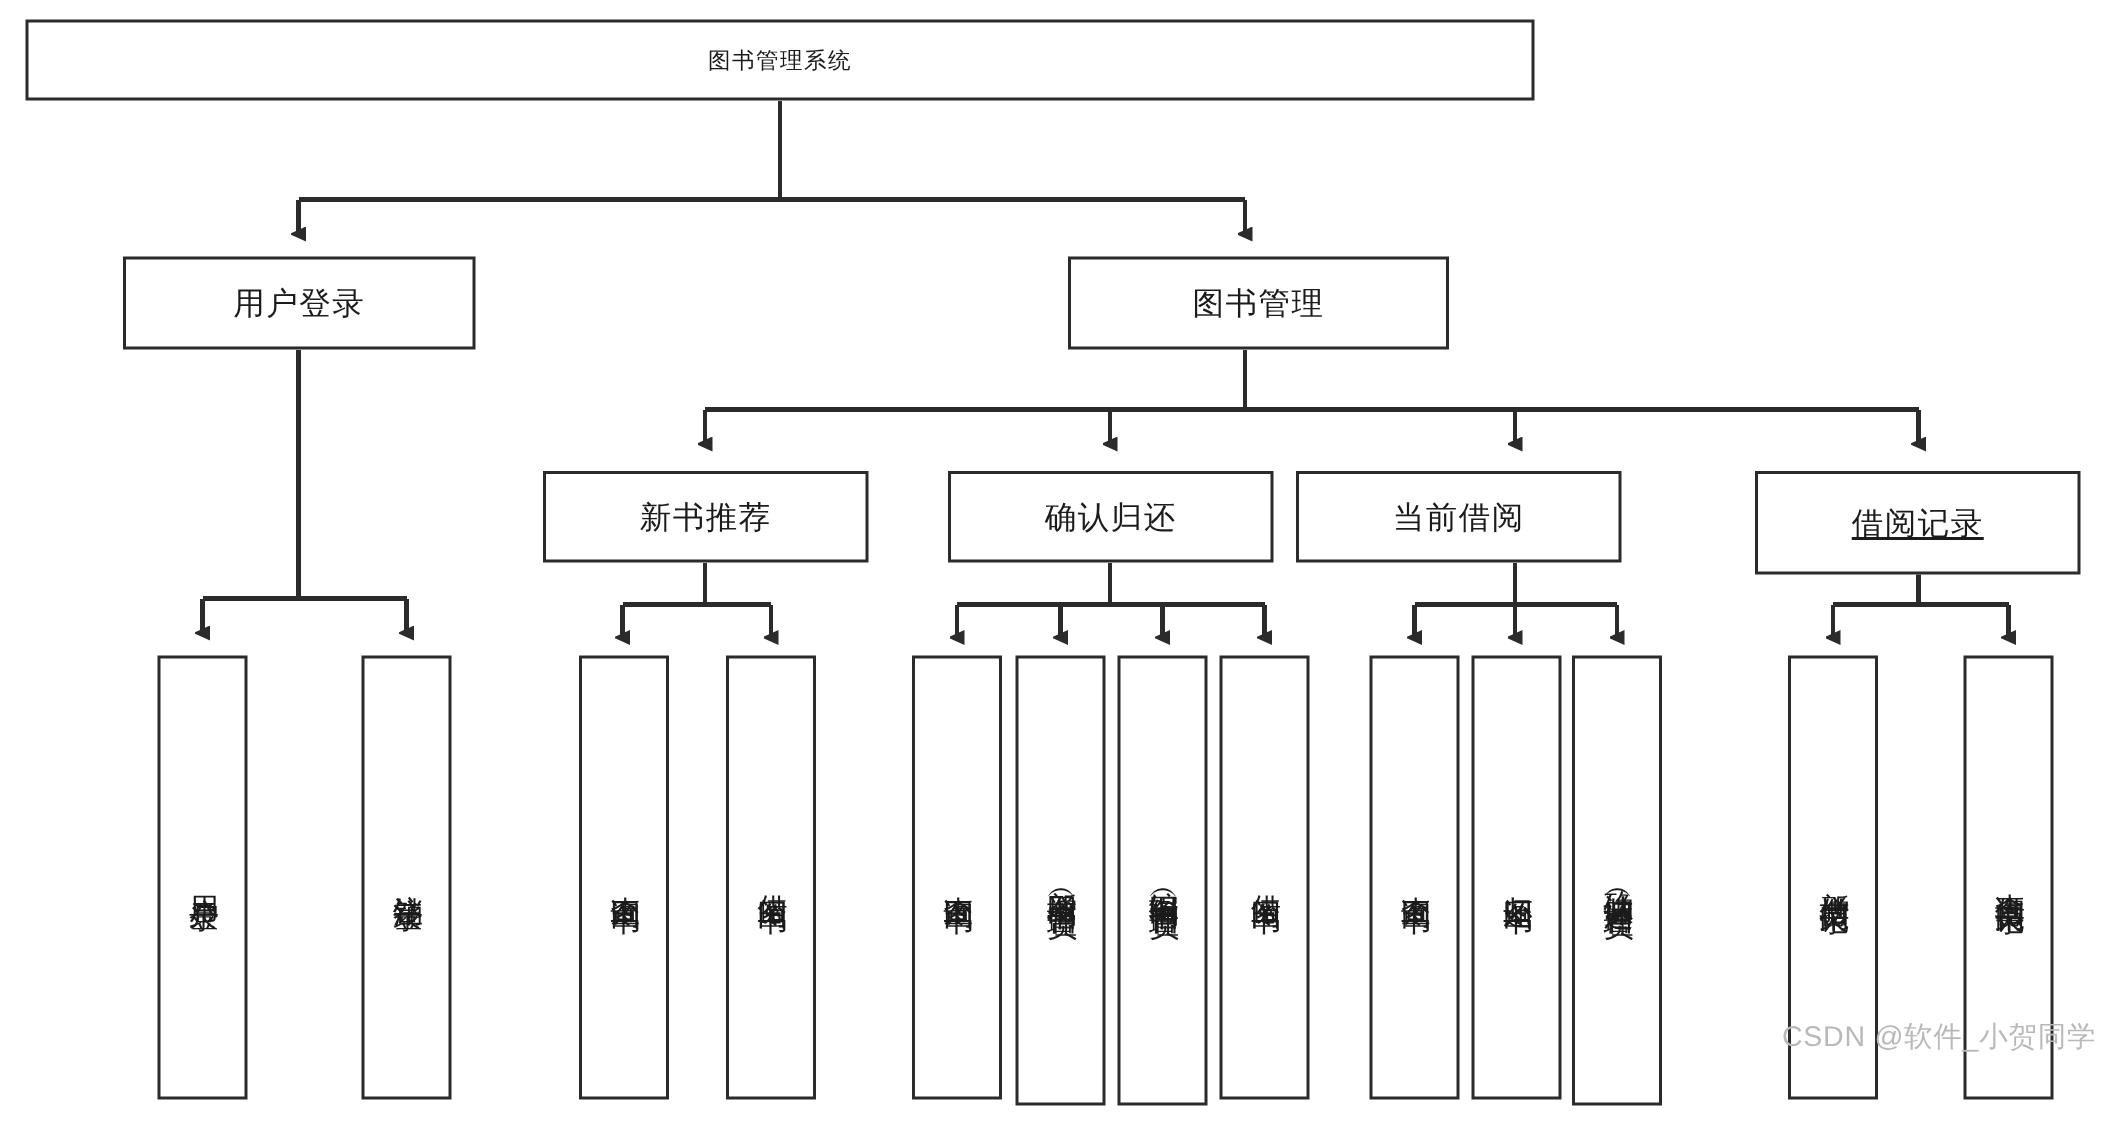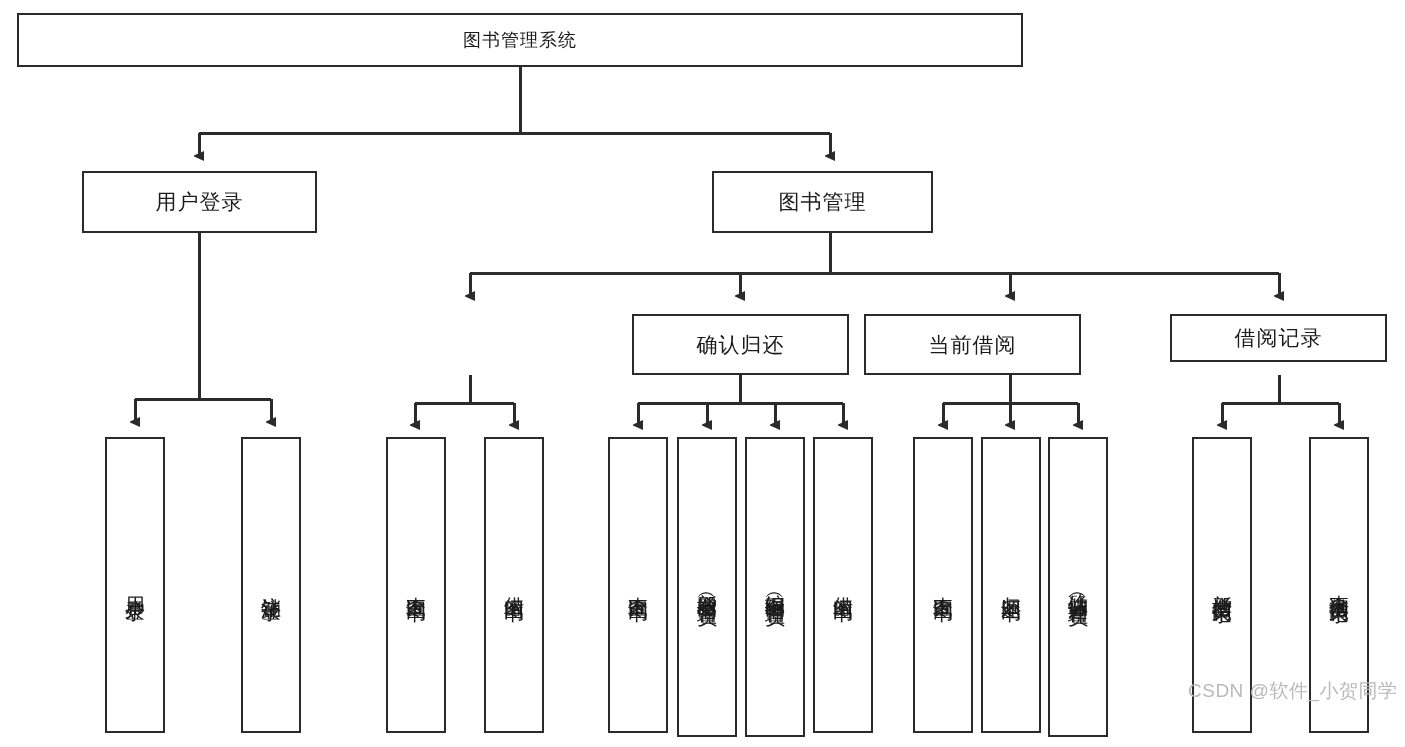--- a/index.html
+++ b/index.html
@@ -31,21 +31,21 @@
     justify-content:center;
     text-align:center;
     color:#1b1b1b;
     z-index:2;
   }
   .node.h{
     font-size:21px;
     letter-spacing:1px;
   }
   .node.root{
-    font-size:18px;
+    font-size:15px;
     letter-spacing:1px;
   }
   .node.v{
     font-size:20px;
     letter-spacing:2px;
     writing-mode:vertical-rl;
     text-orientation:upright;
     padding:6px 0;
     line-height:1.05;
   }
@@ -124,31 +124,34 @@
     </g>
   </svg>
 
   <div class="node root" style="left:17px;top:13px;width:1006px;height:54px;">
     <span class="lbl">图书管理系统</span>
   </div>
 
   <div class="node h" style="left:82px;top:171px;width:235px;height:62px;">
     <span class="lbl">用户登录</span>
   </div>
-  <div class="node h" style="left:712px;top:171px;width:221px;height:62px;">
+  <div class="node h" style="left:712px;top:171px;width:254px;height:62px;">
     <span class="lbl">图书管理</span>
   </div>
 
+  <div class="node h" style="left:362px;top:314px;width:217px;height:61px;">
+    <span class="lbl">新书推荐</span>
+  </div>
   <div class="node h" style="left:632px;top:314px;width:217px;height:61px;">
     <span class="lbl">确认归还</span>
   </div>
   <div class="node h" style="left:864px;top:314px;width:217px;height:61px;">
     <span class="lbl">当前借阅</span>
   </div>
-  <div class="node h" style="left:1170px;top:314px;width:217px;height:48px;">
+  <div class="node h" style="left:1170px;top:314px;width:217px;height:69px;text-decoration:underline;">
     <span class="lbl">借阅记录</span>
   </div>
 
   <div class="node v" style="left:105px;top:437px;width:60px;height:296px;">
     <span class="lbl">用户登录</span>
   </div>
   <div class="node v" style="left:241px;top:437px;width:60px;height:296px;">
     <span class="lbl">注销登录</span>
   </div>
 

